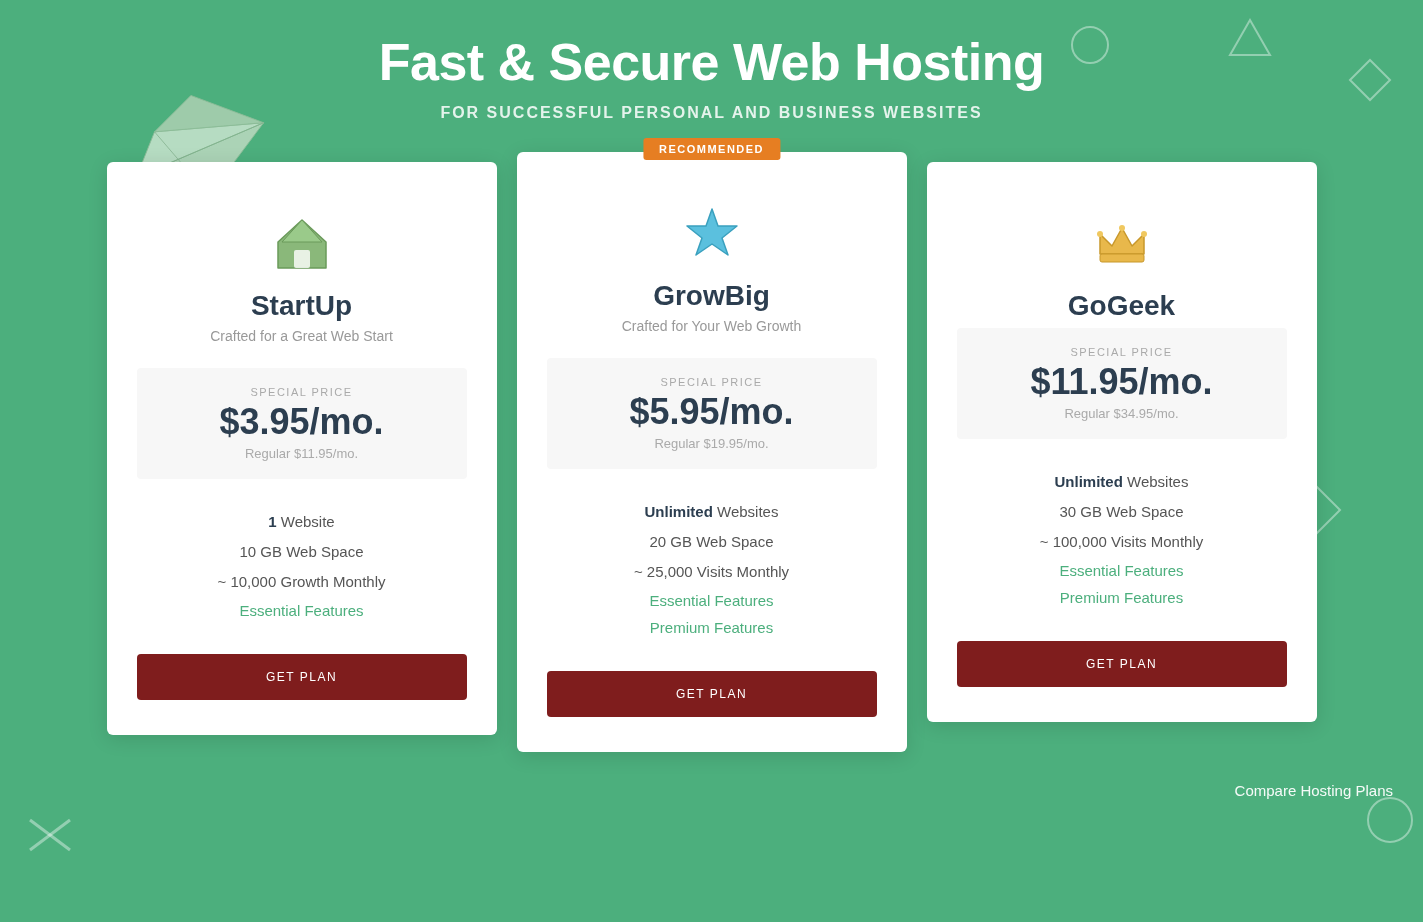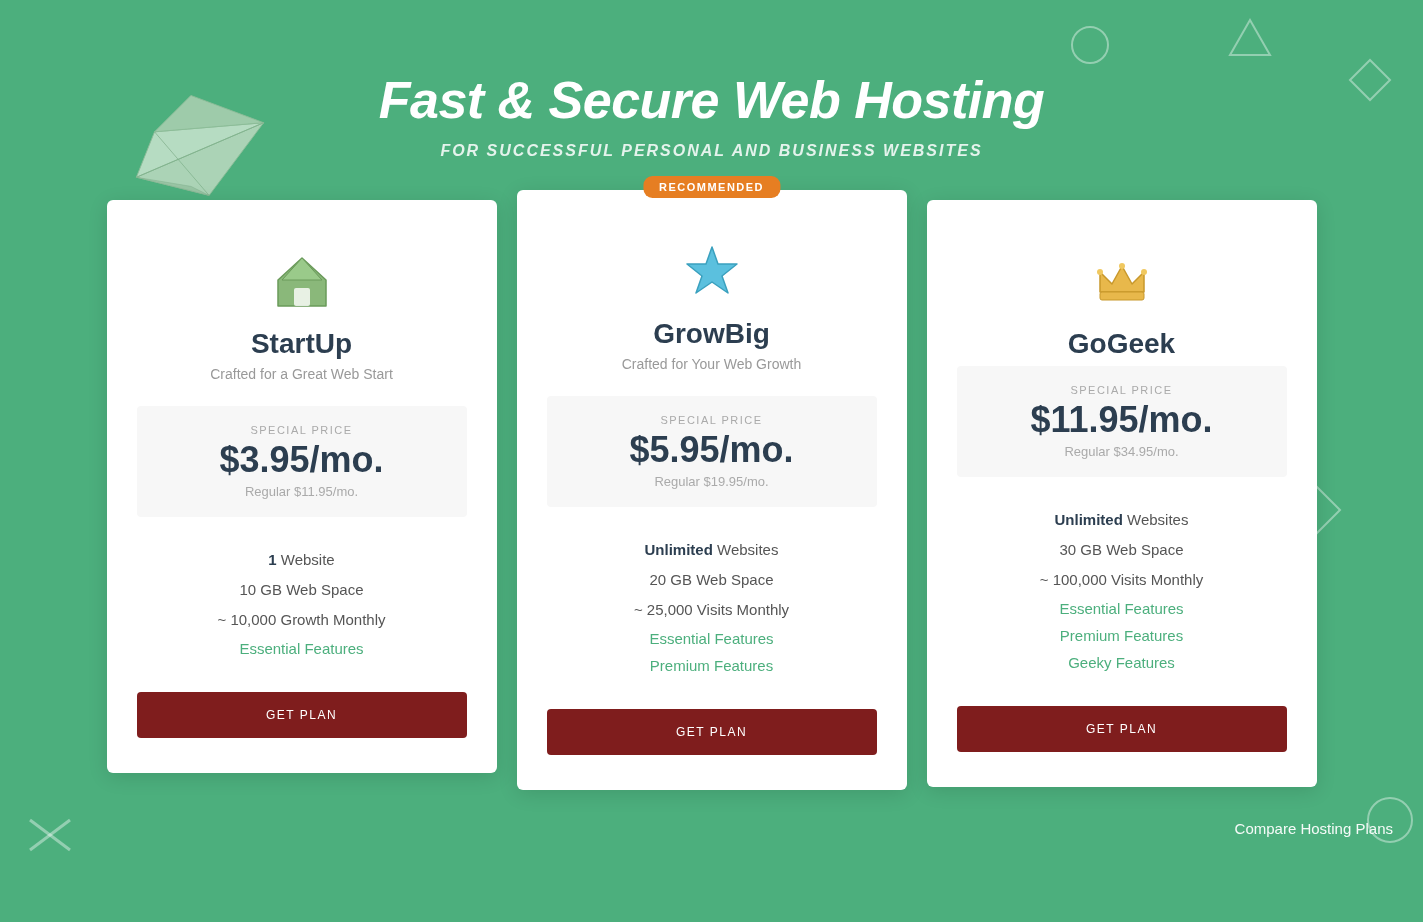--- a/index.html
+++ b/index.html
@@ -7,23 +7,22 @@
       font-family: 'Segoe UI', Arial, sans-serif;
       background-color: #4caf7d;
       min-height: 922px;
       overflow-x: hidden;
       position: relative;
     }
 
     
     .hero {
       text-align: center;
-      padding: 70px 20px 40px;
+      padding: 32px 20px 40px;
       position: relative;
-      font-style: italic;
     }
     .hero-title {
       font-size: 52px;
       font-weight: 700;
       color: #fff;
       margin-bottom: 12px;
       letter-spacing: -0.5px;
     }
     .hero-subtitle {
       font-size: 16px;
@@ -67,21 +66,21 @@
       position: absolute;
       top: -14px;
       left: 50%;
       transform: translateX(-50%);
       background: #e67e22;
       color: #fff;
       font-size: 11px;
       font-weight: 700;
       letter-spacing: 1.5px;
       padding: 5px 16px;
-      border-radius: 9px;
+      border-radius: 3px;
       text-transform: uppercase;
       white-space: nowrap;
       z-index: 10;
     }
 
     .card {
       background: #fff;
       border-radius: 6px;
       padding: 52px 30px 35px;
       text-align: center;
@@ -322,21 +321,20 @@
         <div class="regular-price">Regular $34.95/mo.</div>
       </div>
       <div class="features-list">
         <div class="feature-item">
           <strong>Unlimited</strong> <span>Websites</span>
         </div>
         <div class="feature-item">30 GB Web Space</div>
         <div class="feature-item">~ 100,000 Visits Monthly</div>
         <a class="feature-link" href="#">Essential Features</a>
         <a class="feature-link" href="#">Premium Features</a>
-        <a class="feature-link" href="#">Geeky Features</a>
       </div>
       <button class="get-plan-btn">GET PLAN</button>
     </div>
   </div>
 
 </div>
 
 <a class="compare-link" href="#">Compare Hosting Plans</a>
 
 </body></html>

